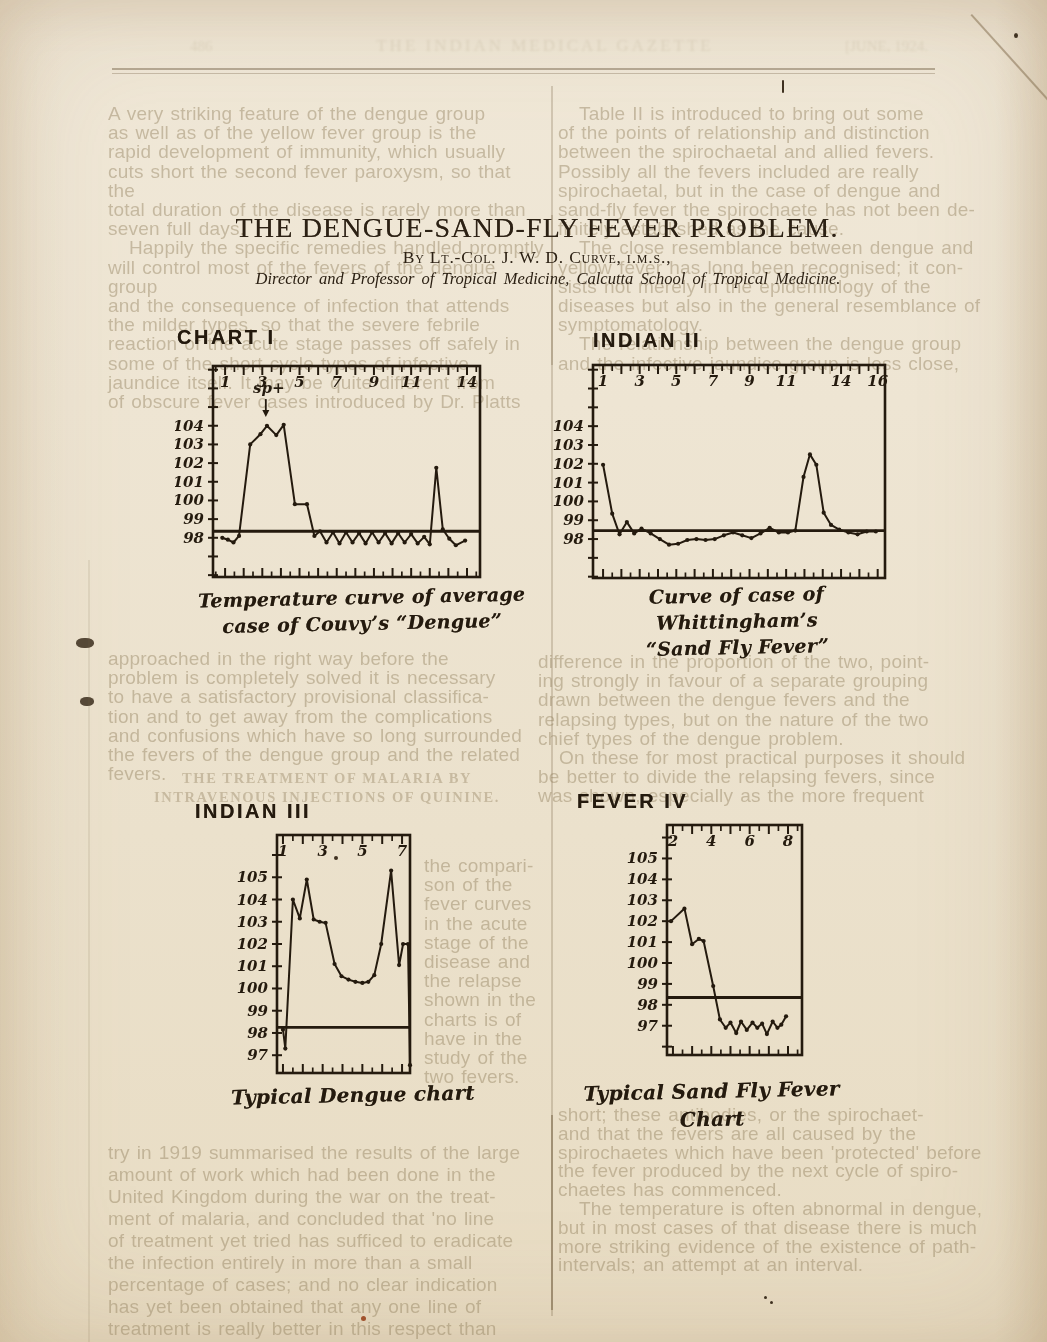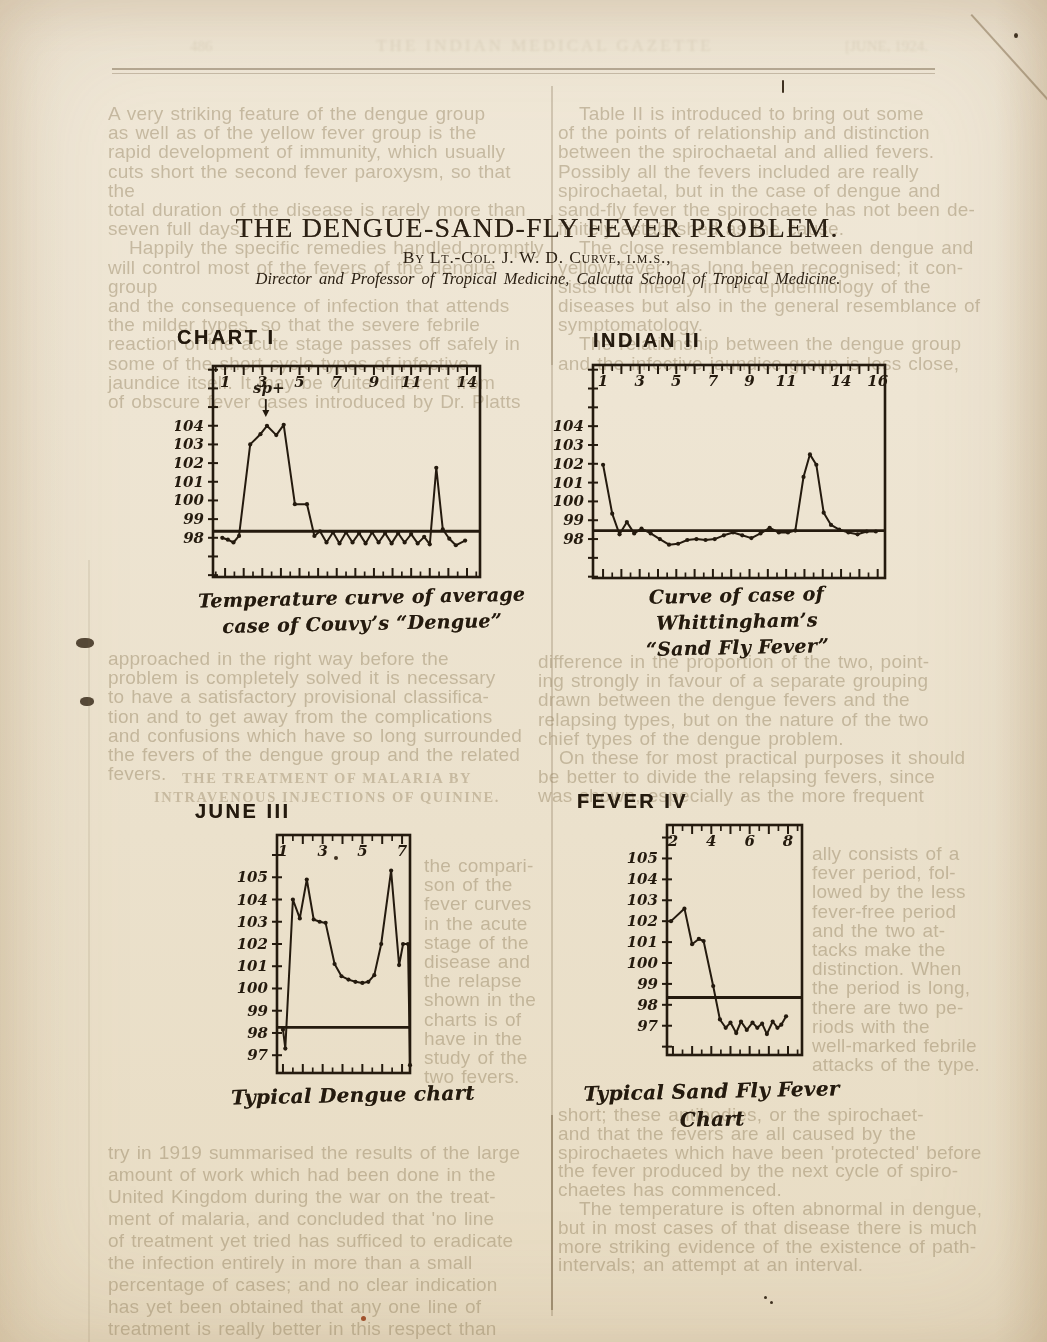--- a/index.html
+++ b/index.html
@@ -153,32 +153,20 @@
 fever curves
 in the acute
 stage of the
 disease and
 the relapse
 shown in the
 charts is of
 have in the
 study of the
 two fevers.</div>
-  <div class="faint" style="left:812px;top:828px;width:180px;">ally consists of a
-fever period, fol-
-lowed by the less
-fever-free period
-and the two at-
-tacks make the
-distinction. When
-the period is long,
-there are two pe-
-riods with the
-well-marked febrile
-attacks of the type.</div>
 
   <div class="article-title">THE DENGUE-SAND-FLY FEVER PROBLEM.</div>
   <div class="byline">By Lt.-Col. J. W. D. Curve, i.m.s.,</div>
   <div class="affiliation">Director and Professor of Tropical Medicine, Calcutta School of Tropical Medicine.</div>
 
   <div id="charts">
       <div class="chart-title" style="left: 177px; top: 326px;">CHART I</div>
       <svg width="320" height="240" viewBox="175 352 320 240" class="chart-svg" style="left: 175px; top: 352px;">
         <rect x="213" y="366" width="267" height="211" fill="none" stroke="#241a0e" stroke-width="2.6"></rect>
         <line x1="215.79094076655053" y1="367" x2="215.79094076655053" y2="372" stroke="#241a0e" stroke-width="1.7"></line>
@@ -431,21 +419,21 @@
         <circle cx="823.6708463949843" cy="512.7075971731449" r="2.1" fill="#241a0e"></circle>
         <circle cx="830.9937304075236" cy="524.9381625441697" r="2.1" fill="#241a0e"></circle>
         <circle cx="839.2319749216301" cy="529.64222614841" r="2.1" fill="#241a0e"></circle>
         <circle cx="848.3855799373041" cy="532.4646643109543" r="2.1" fill="#241a0e"></circle>
         <circle cx="857.5391849529781" cy="534.3462897526503" r="2.1" fill="#241a0e"></circle>
         <circle cx="866.692789968652" cy="531.523851590106" r="2.1" fill="#241a0e"></circle>
         <circle cx="875.846394984326" cy="531.523851590106" r="2.1" fill="#241a0e"></circle>
       </svg>
       <div class="chart-caption" style="left: 567px; top: 582px; font-size: 19px;">Curve of case of Whittingham’s
 “Sand Fly Fever”</div>
-      <div class="chart-title" style="left: 195px; top: 800px;">JUNE III</div>
+      <div class="chart-title" style="left: 195px; top: 800px;">INDIAN III</div>
       <svg width="190" height="262" viewBox="235 820 190 262" class="chart-svg" style="left: 235px; top: 820px;">
         <rect x="277" y="835" width="133" height="238" fill="none" stroke="#241a0e" stroke-width="2.6"></rect>
         <line x1="282.95522388059703" y1="836" x2="282.95522388059703" y2="844" stroke="#241a0e" stroke-width="2"></line>
         <line x1="282.95522388059703" y1="1072" x2="282.95522388059703" y2="1064" stroke="#241a0e" stroke-width="2"></line>
         <line x1="292.8805970149254" y1="836" x2="292.8805970149254" y2="841" stroke="#241a0e" stroke-width="1.7"></line>
         <line x1="292.8805970149254" y1="1072" x2="292.8805970149254" y2="1067.5" stroke="#241a0e" stroke-width="1.7"></line>
         <line x1="302.8059701492537" y1="836" x2="302.8059701492537" y2="844" stroke="#241a0e" stroke-width="2"></line>
         <line x1="302.8059701492537" y1="1072" x2="302.8059701492537" y2="1064" stroke="#241a0e" stroke-width="2"></line>
         <line x1="312.7313432835821" y1="836" x2="312.7313432835821" y2="841" stroke="#241a0e" stroke-width="1.7"></line>
         <line x1="312.7313432835821" y1="1072" x2="312.7313432835821" y2="1067.5" stroke="#241a0e" stroke-width="1.7"></line>

